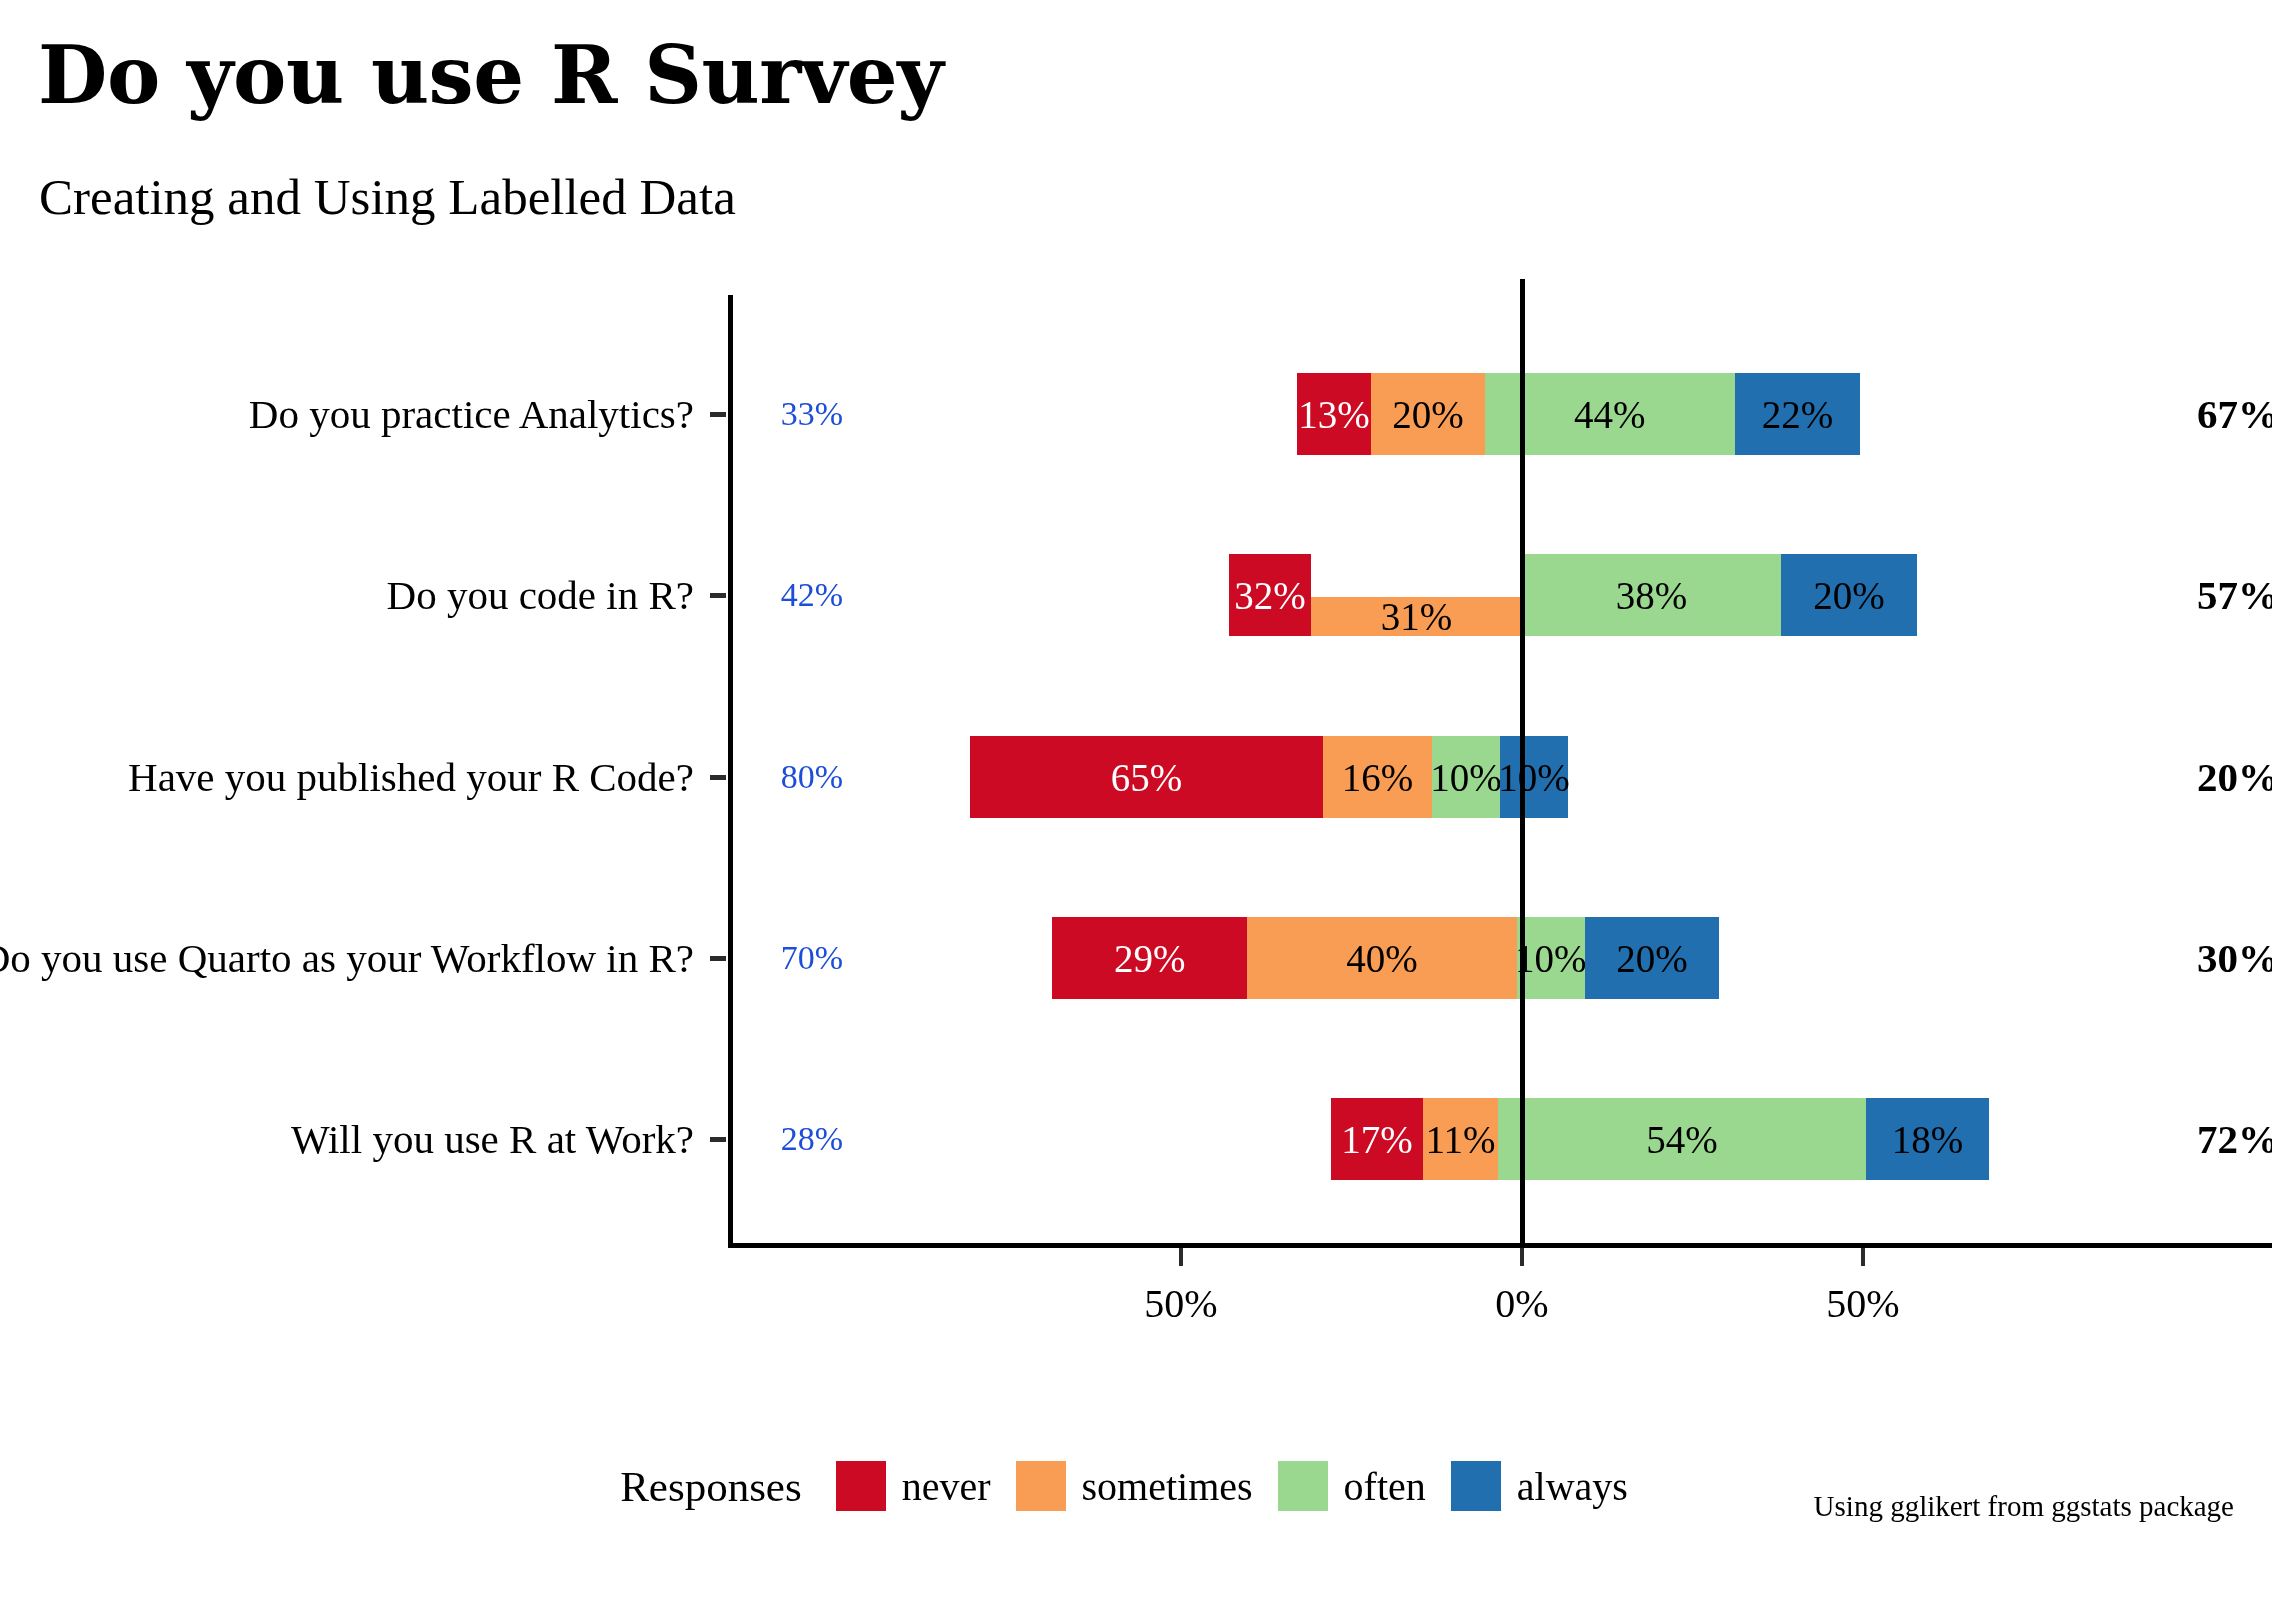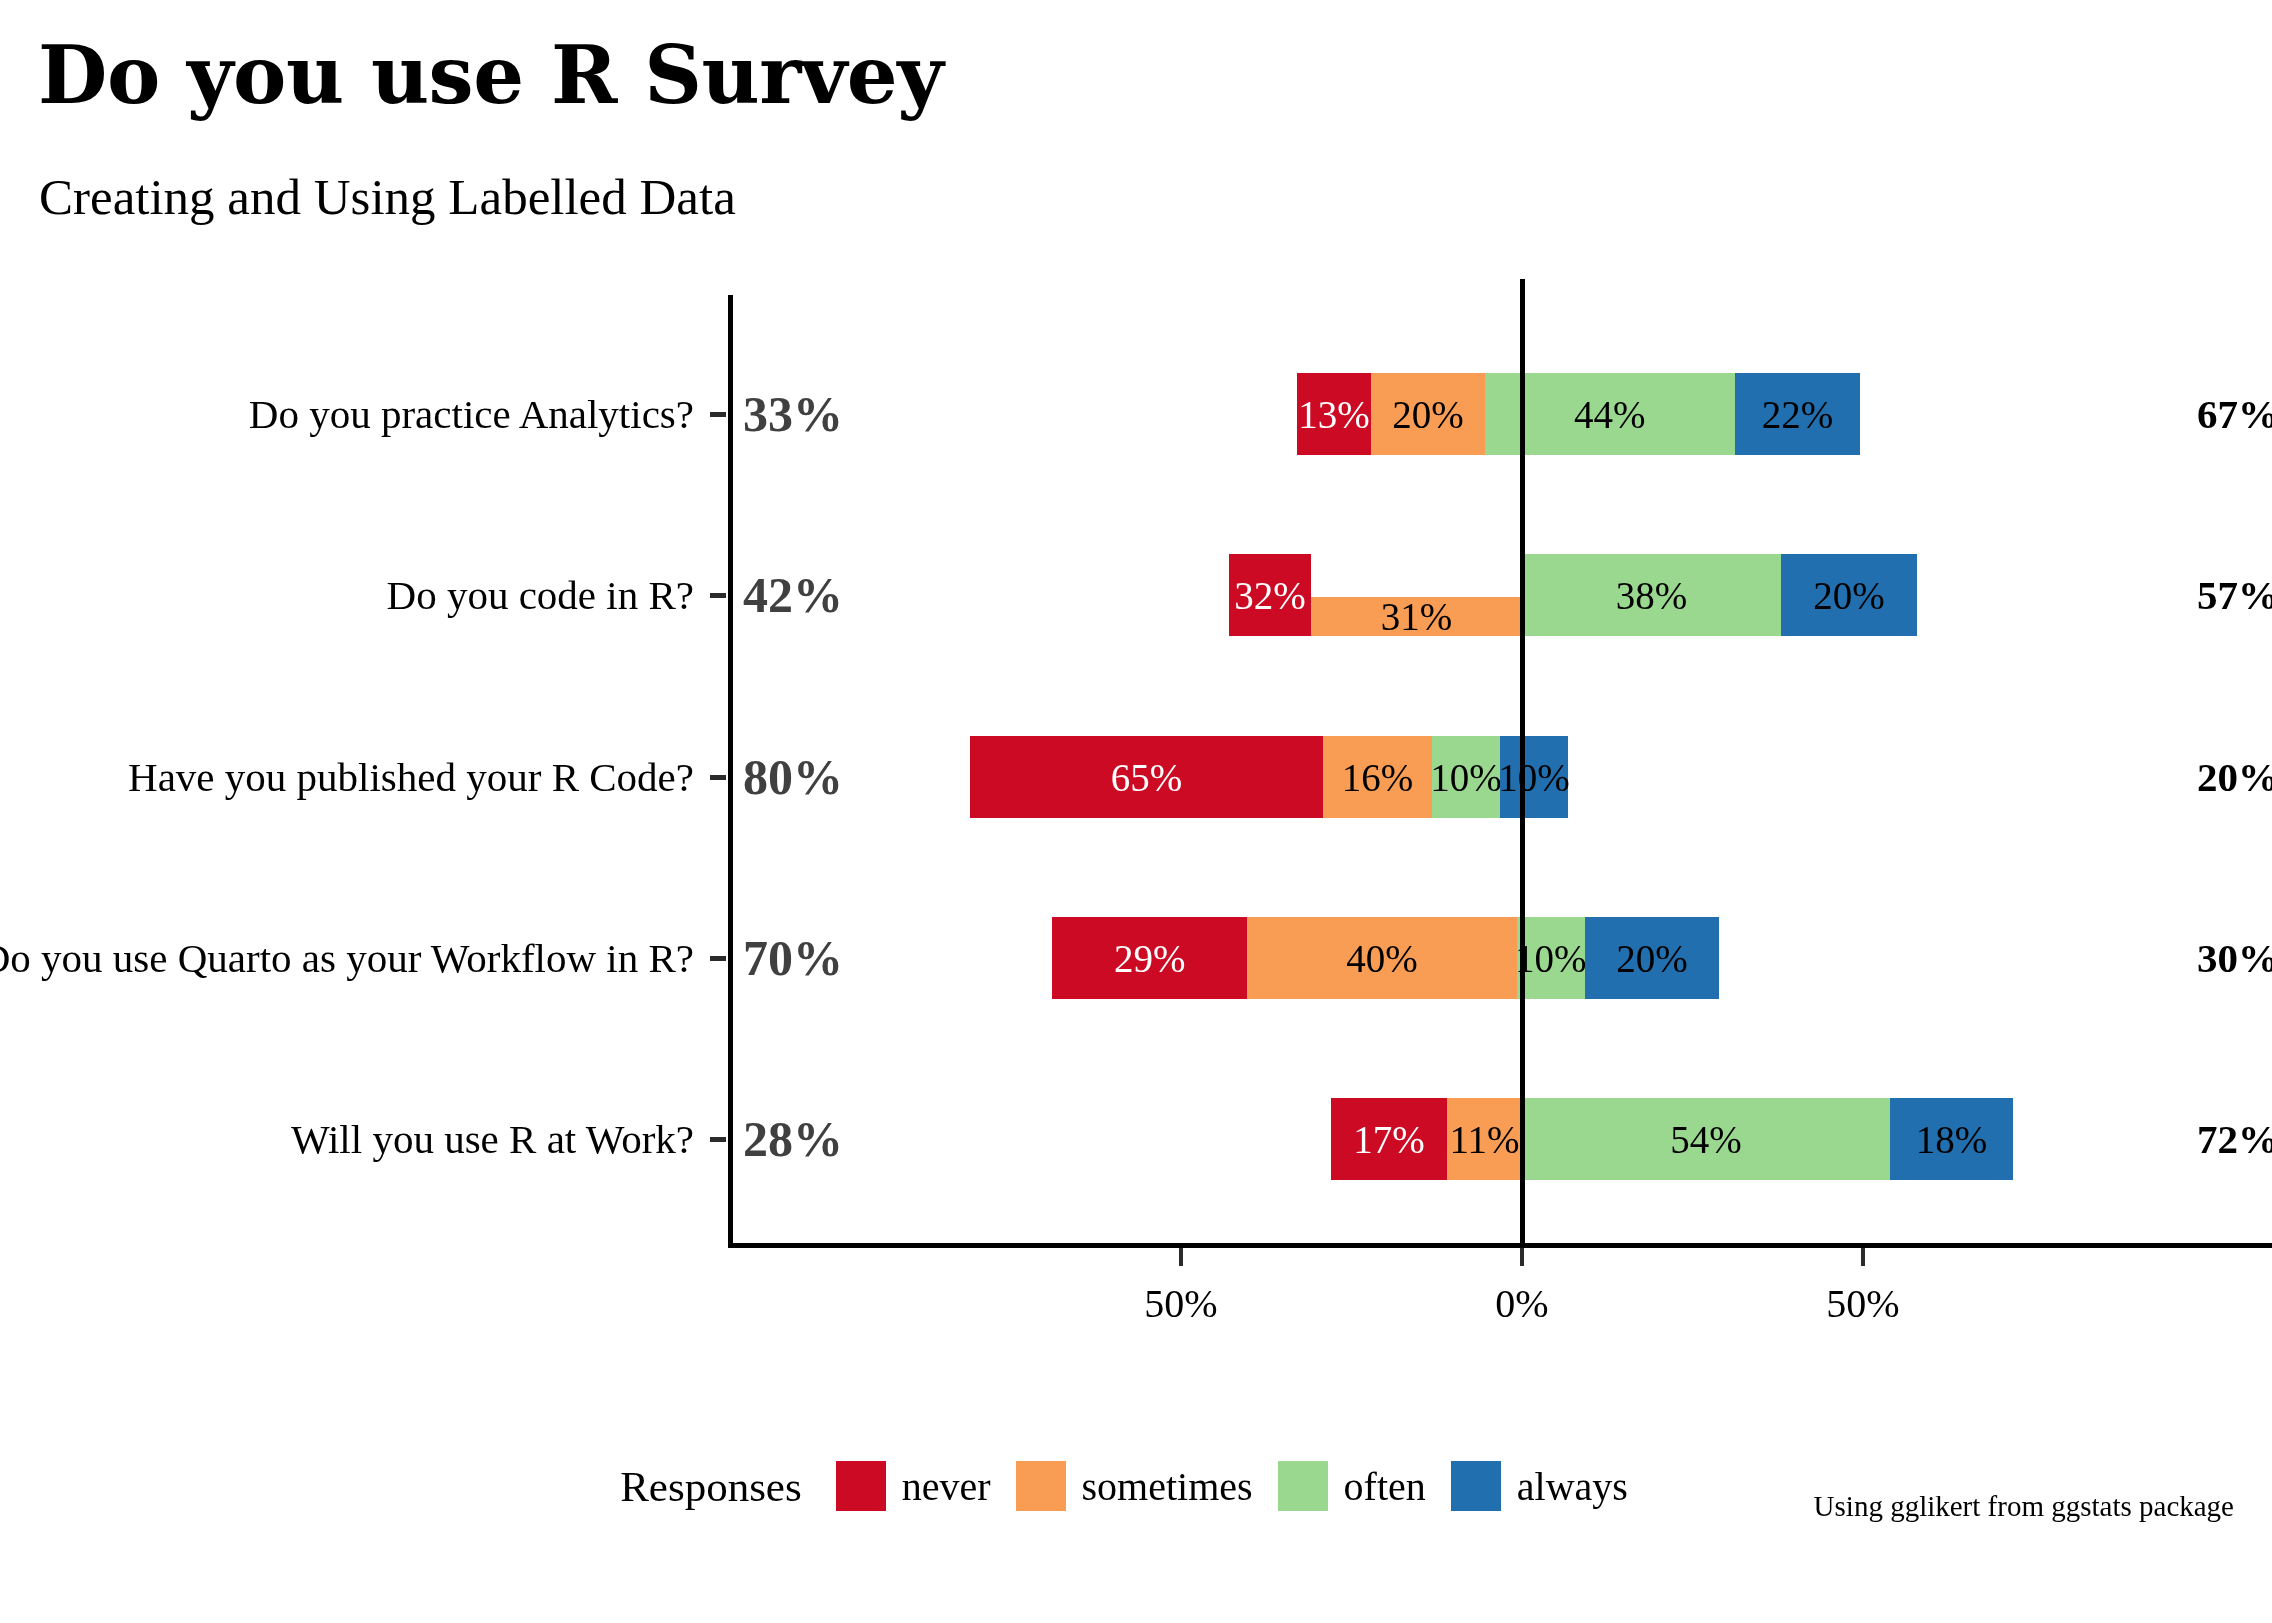--- a/index.html
+++ b/index.html
@@ -65,21 +65,21 @@
     transform:translateY(-50%);
     font-size:41px;
     color:#000000;
     white-space:nowrap;
     text-align:right;
   }
   .left-total{
     position:absolute;
     right:calc(100% - 115px);
     transform:translateY(-50%);
-    font-size:50px;font-weight:bold;color:#404040;white-space:nowrap;
+    font-size:34px;font-weight:normal;color:#1d4ed8;white-space:nowrap;
   }
   .right-total{
     position:absolute;
     left:1510px;
     transform:translateY(-50%) translateX(-50%);
     font-size:41px;font-weight:bold;color:#000000;white-space:nowrap;
   }
   .bar{
     position:absolute;
     height:82px;
@@ -181,21 +181,21 @@
           <div class="seg" style="width: 68px; background: rgb(155, 216, 143);">10%</div>
           <div class="seg" style="width: 136px; background: rgb(33, 111, 175);">20%</div>
         </div>
       </div>
       <div class="row" style="top: 844px;">
         <div class="y-tick" style="top: -2.2px;"></div>
         <div class="row-label">Will you use R at Work?</div>
         <div class="left-total">28%</div>
         <div class="right-total">72%</div>
         <div class="bar" style="left: 603px; width: 682px; top: 0px;">
-          <div class="seg never" style="width: 116px; background: rgb(204, 10, 36);">17%</div>
+          <div class="seg never" style="width: 92px; background: rgb(204, 10, 36);">17%</div>
           <div class="seg" style="width: 75px; background: rgb(249, 157, 84);">11%</div>
           <div class="seg" style="width: 368px; background: rgb(155, 216, 143);">54%</div>
           <div class="seg" style="width: 123px; background: rgb(33, 111, 175);">18%</div>
         </div>
       </div>
     </div>
   <div id="xticks-host">
       <div class="x-tick" style="left: 451px;"></div>
       <div class="x-tick-label" style="left: 453px;">50%</div>
       <div class="x-tick" style="left: 792px;"></div>

